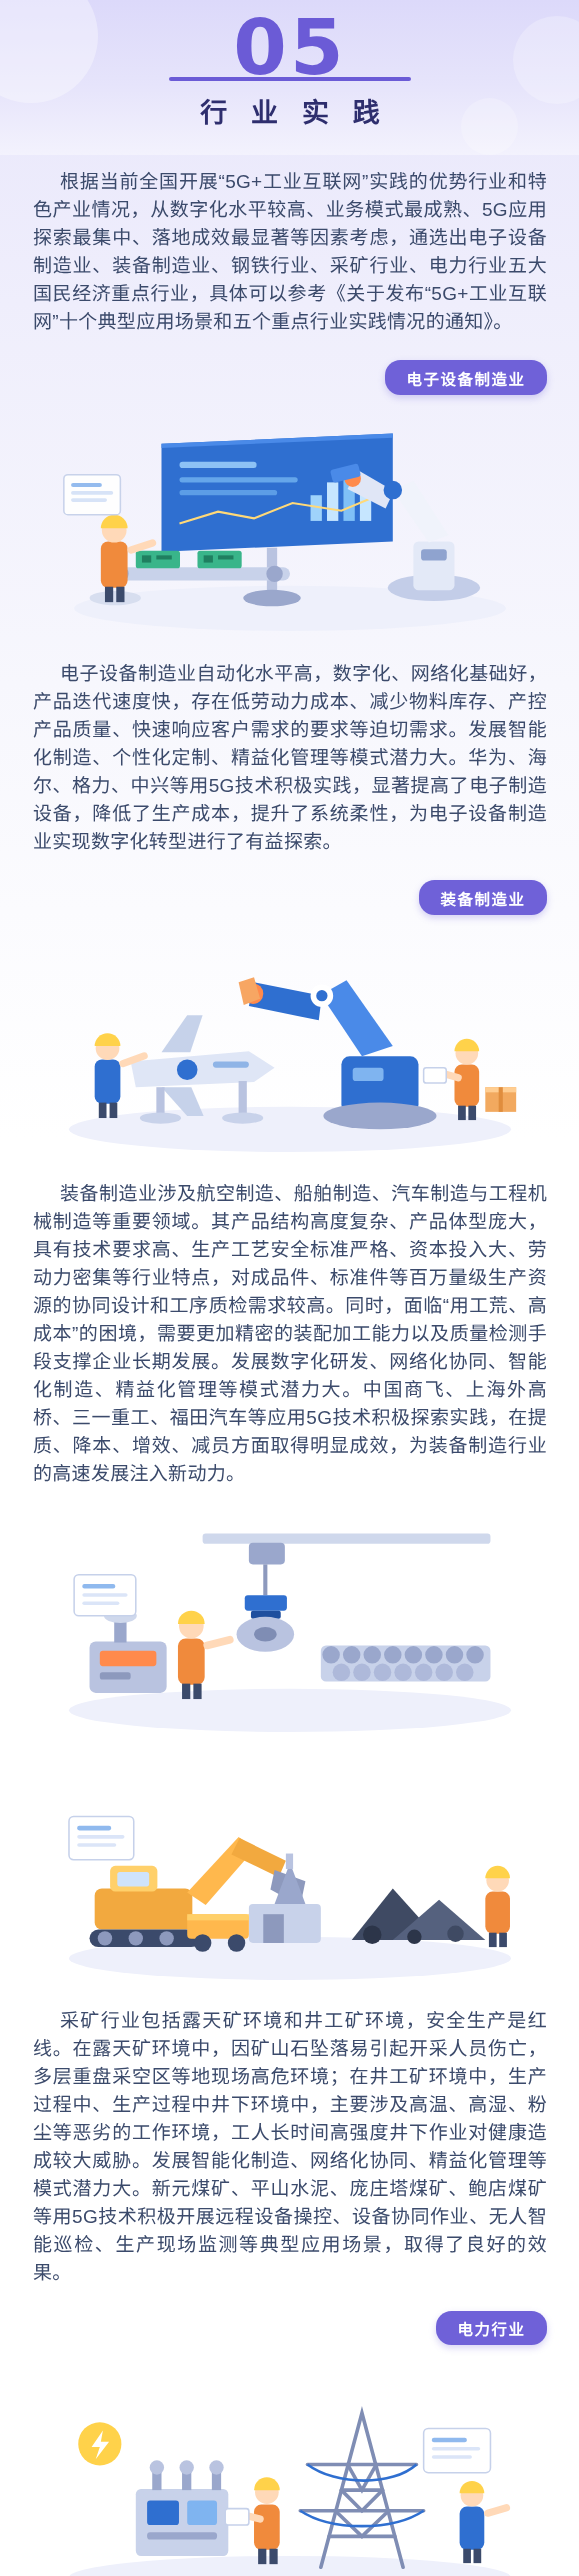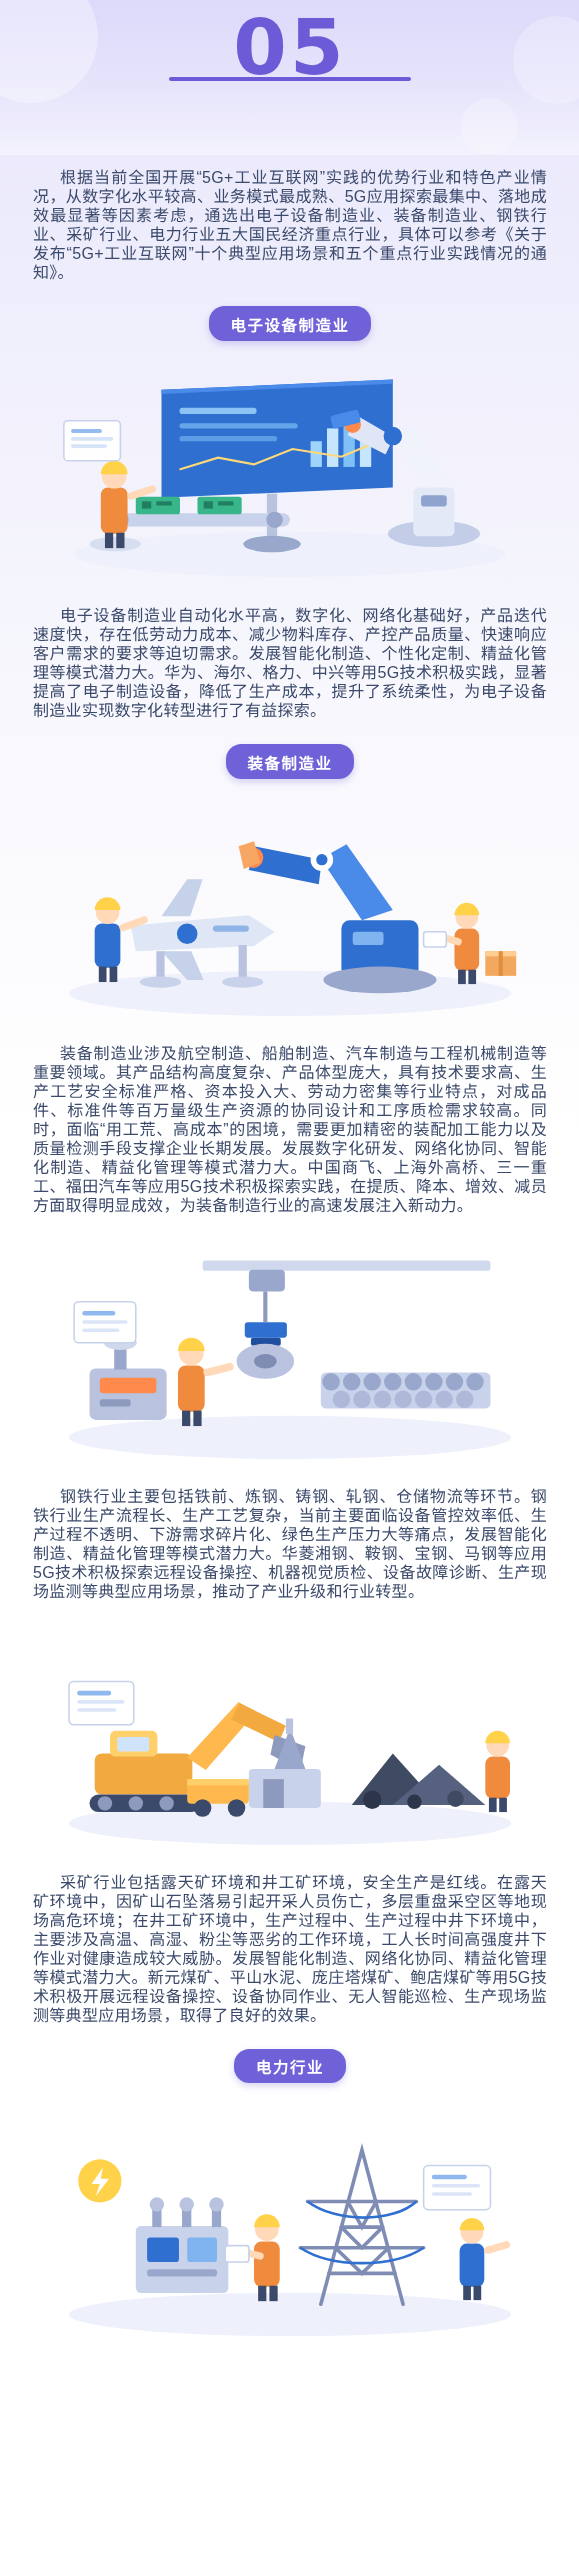--- a/index.html
+++ b/index.html
@@ -68,36 +68,36 @@
     color: #2e2e6e;
     text-indent: 8.2px;
     white-space: nowrap;
   }
 
   
   .content {
     padding: 0 33px 41px 33px;
   }
   p.para {
-    font-size: 16px;
-    line-height: 19px;
+    font-size: 19px;
+    line-height: 28px;
     color: #3b4a6b;
     text-align: justify;
     text-indent: 27px;
     margin: 13.4px 0 11.3px 0;
     letter-spacing: 0.3px;
   }
   .intro {
     margin-top: 17.5px;
   }
 
   
   .chip-wrap {
     display: flex;
-    justify-content: center;
+    justify-content: flex-end;
     margin: 24px 0 5.2px 0;
   }
   .chip {
     background: #6f61d8;
     color: #ffffff;
     font-size: 15.5px;
     font-weight: bold;
     letter-spacing: 1.5px;
     padding: 6.2px 21.6px;
     border-radius: 15.5px;
@@ -116,20 +116,21 @@
 <body>
 
 <div class="page">
 
   <div class="header">
     <div class="header-deco-blob blob1"></div>
     <div class="header-deco-blob blob2"></div>
     <div class="header-deco-blob blob3"></div>
     <div class="big-number">05</div>
     <div class="number-underline"></div>
+    <div class="header-title">行 业 实 践</div>
   </div>
 
   <div class="content">
 
     <p class="para intro">根据当前全国开展“5G+工业互联网”实践的优势行业和特色产业情况，从数字化水平较高、业务模式最成熟、5G应用探索最集中、落地成效最显著等因素考虑，通选出电子设备制造业、装备制造业、钢铁行业、采矿行业、电力行业五大国民经济重点行业，具体可以参考《关于发布“5G+工业互联网”十个典型应用场景和五个重点行业实践情况的通知》。</p>
 
     <div class="chip-wrap">
       <div class="chip">电子设备制造业</div>
     </div>
 
@@ -317,21 +318,20 @@
           <rect x="330" y="252" width="60" height="15" rx="7" fill="#ffd9b8" transform="rotate(-14 330 252)"></rect>
         </g>
 
         <rect x="80" y="120" width="120" height="80" rx="9" fill="#ffffff" stroke="#c6d1ea" stroke-width="3"></rect>
         <rect x="96" y="138" width="64" height="9" rx="4" fill="#8fb9ee"></rect>
         <rect x="96" y="156" width="88" height="7" rx="3.5" fill="#dbe5f8"></rect>
         <rect x="96" y="172" width="72" height="7" rx="3.5" fill="#dbe5f8"></rect>
       </svg>
     </div>
 
-    <p class="para">钢铁行业主要包括铁前、炼钢、铸钢、轧钢、仓储物流等环节。钢铁行业生产流程长、生产工艺复杂，当前主要面临设备管控效率低、生产过程不透明、下游需求碎片化、绿色生产压力大等痛点，发展智能化制造、精益化管理等模式潜力大。华菱湘钢、鞍钢、宝钢、马钢等应用5G技术积极探索远程设备操控、机器视觉质检、设备故障诊断、生产现场监测等典型应用场景，推动了产业升级和行业转型。</p>
 
 
     <div class="illo-box">
       <svg viewBox="0 0 1000 430" preserveAspectRatio="xMidYMid meet" role="img">
         <ellipse cx="500" cy="386" rx="430" ry="42" fill="#eef0fb"></ellipse>
 
         <g>
           <rect x="120" y="250" width="190" height="80" rx="14" fill="#f2a93f"></rect>
           <rect x="150" y="206" width="92" height="50" rx="10" fill="#ffd06a"></rect>
           <rect x="164" y="218" width="62" height="28" rx="5" fill="#cfe3fb"></rect>

